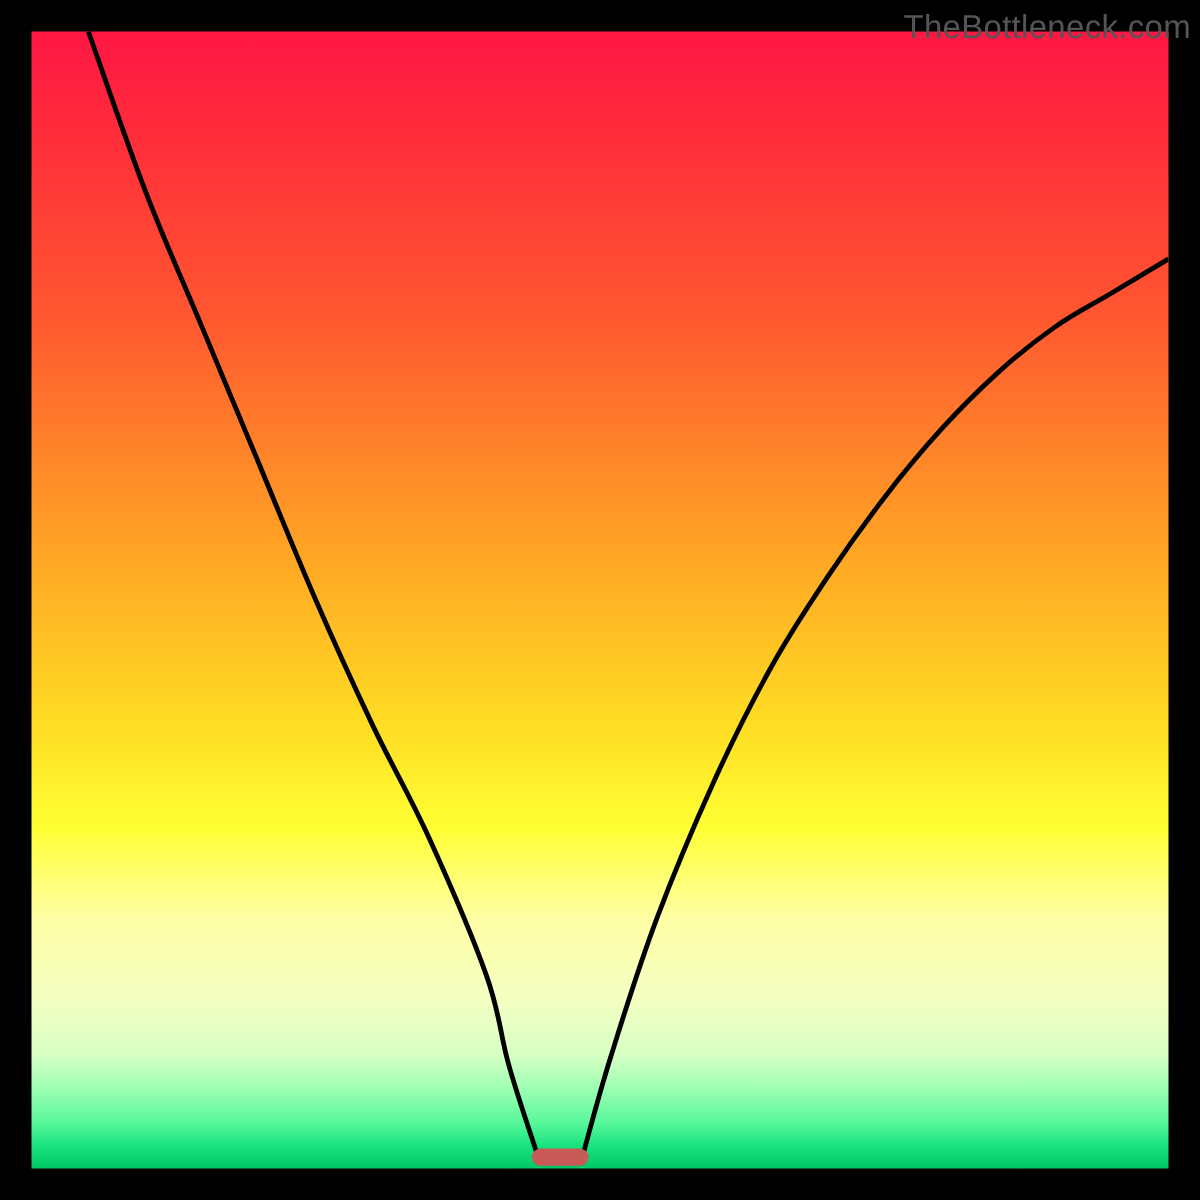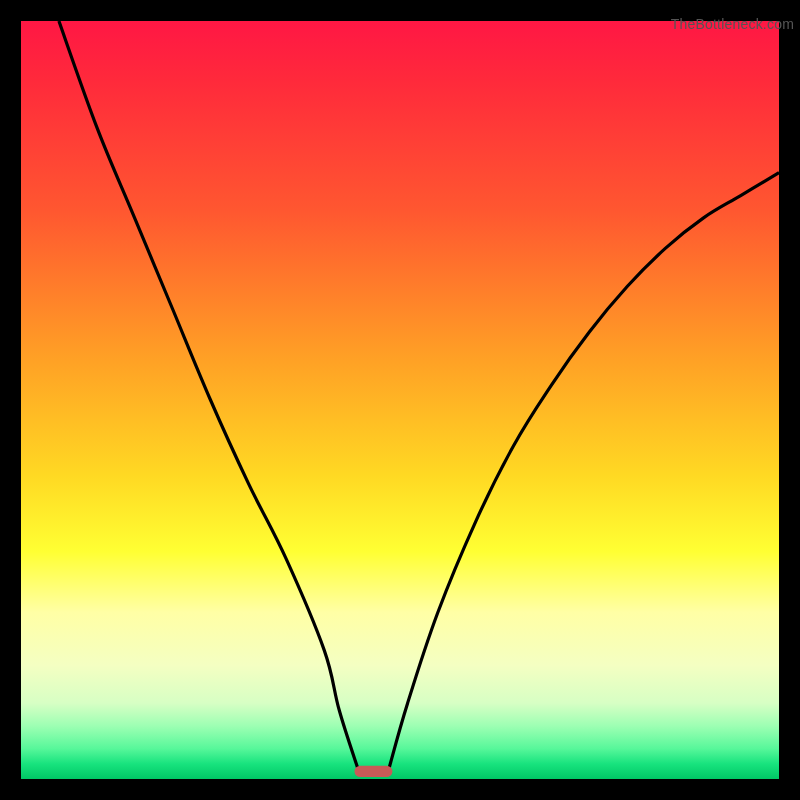--- a/index.html
+++ b/index.html
@@ -29,24 +29,24 @@
       #f4ffc2 85%,
       #d7ffc4 90%,
       #9dffb3 93%,
       #57f79a 96%,
       #18e37e 98%,
       #00c765 100%
     );
   }
   .watermark {
     position: absolute;
-    top: 16px;
+    top: 5px;
     right: 6px;
     color: #555;
-    font-size: 14px;
+    font-size: 22px;
     font-weight: 500;
     letter-spacing: 0.2px;
     z-index: 10;
   }
   svg.curves {
     position: absolute;
     left: 0;
     top: 0;
     width: 758px;
     height: 758px;

